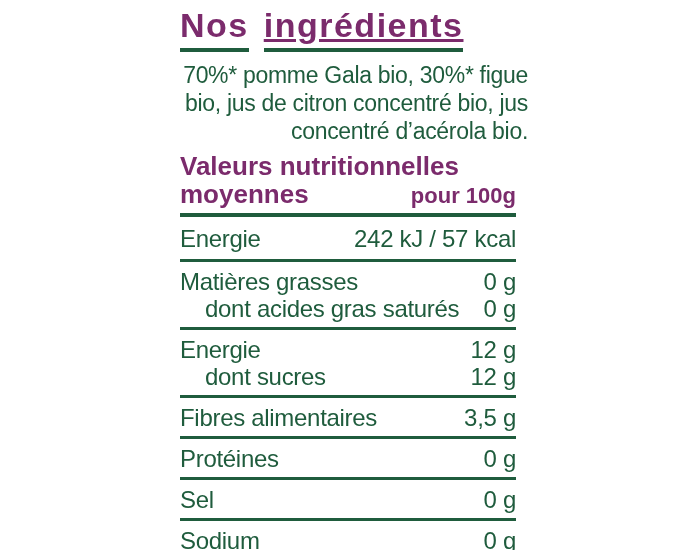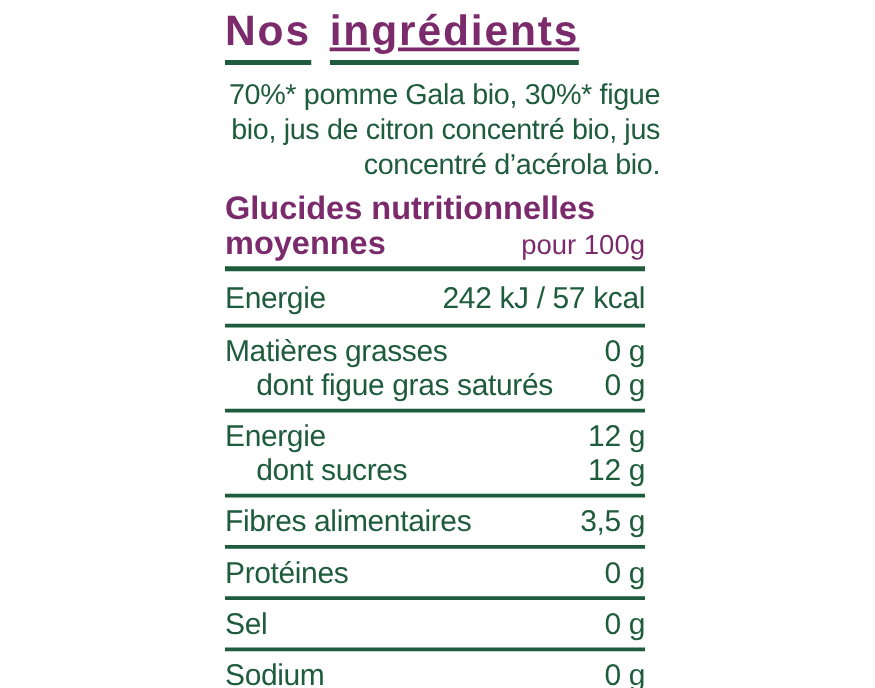--- a/index.html
+++ b/index.html
@@ -58,21 +58,21 @@
     line-height: 28px;
   }
   .nutrition-heading-row2 {
     display: flex;
     justify-content: space-between;
     align-items: baseline;
     gap: 46px;
   }
   .per-label {
     font-size: 22px;
-    font-weight: normal;
+    font-weight: bold;
   }
 
   
   .nutrition-table {
     margin-top: 3px;
     border-top: 4px solid var(--green);
     color: var(--green);
     font-size: 24px;
     letter-spacing: -0.3px;
   }
@@ -96,21 +96,21 @@
 </head>
 <body>
 
 <div class="label-container">
 
   <h1 class="ingredients-title" style="margin:0;"><span class="title-word">Nos</span><span class="title-word">ingrédients</span></h1>
 
   <p class="ingredients-text" style="margin:9px 0 0 0;text-align:right;">70%* pomme Gala bio, 30%* figue bio, jus de citron concentré bio, jus concentré d’acérola bio.</p>
 
   <div class="nutrition-heading">
-    <div>Glucides nutritionnelles</div>
+    <div>Valeurs nutritionnelles</div>
     <div class="nutrition-heading-row2">
       <span>moyennes</span>
       <span class="per-label">pour 100g</span>
     </div>
   </div>
 
   <div class="nutrition-table">
 
     <div class="t-row energy">
       <div class="t-line">
@@ -118,21 +118,21 @@
         <span class="t-value">242 kJ / 57 kcal</span>
       </div>
     </div>
 
     <div class="t-row">
       <div class="t-line">
         <span class="t-label">Matières grasses</span>
         <span class="t-value">0 g</span>
       </div>
       <div class="t-line sub">
-        <span class="t-label">dont figue gras saturés</span>
+        <span class="t-label">dont acides gras saturés</span>
         <span class="t-value">0 g</span>
       </div>
     </div>
 
     <div class="t-row">
       <div class="t-line">
         <span class="t-label">Energie</span>
         <span class="t-value">12 g</span>
       </div>
       <div class="t-line sub">

